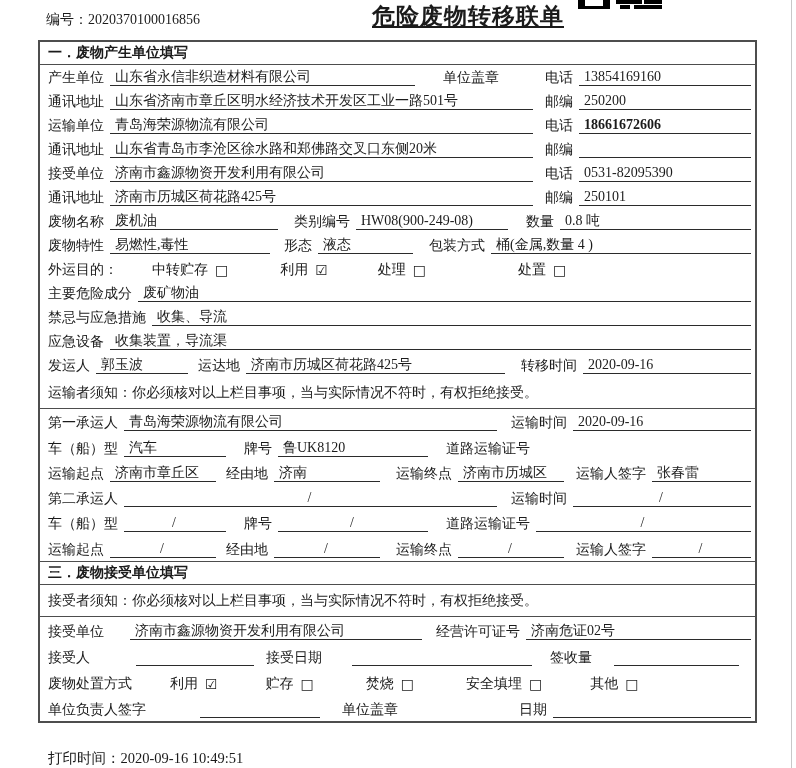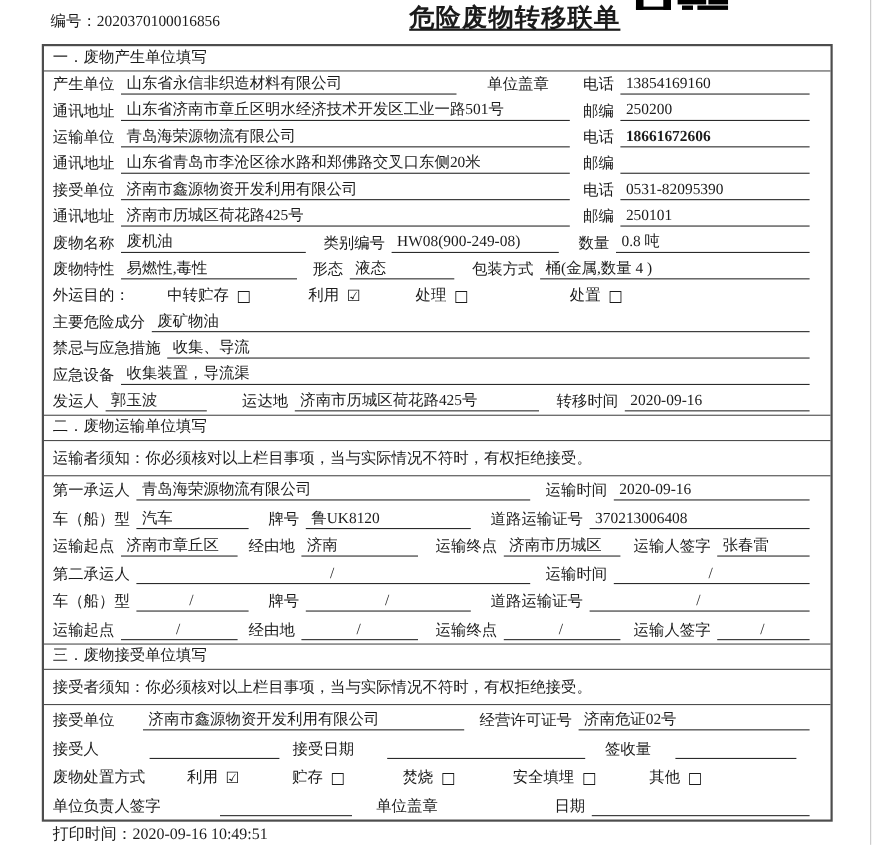--- a/index.html
+++ b/index.html
@@ -11,28 +11,28 @@
   }
   .page-edge{position:absolute;top:0;bottom:0;right:4px;width:1px;background:#c8c8c8;}
   .serial{position:absolute;left:46px;top:11px;font-size:14px;white-space:nowrap;}
   .doc-title{position:absolute;left:372px;top:1px;font-size:23px;font-weight:bold;letter-spacing:1px;white-space:nowrap;text-decoration:underline;}
   .qr{position:absolute;left:578px;top:0;}
   .form{
     position:absolute;left:38px;top:40px;width:719px;box-sizing:border-box;
     border:2px solid #4d4d4d;background:#fff;
   }
   .sec-title{
-    font-weight:normal;font-size:14px;line-height:15px;
+    font-weight:bold;font-size:14px;line-height:15px;
     padding:3px 8px 4px;border-bottom:1.5px solid #4d4d4d;
   }
   .bt{border-top:1.5px solid #4d4d4d;}
   .notice{font-size:14px;padding:7px 8px 6px;border-bottom:1.5px solid #4d4d4d;}
   .row{
     display:flex;align-items:flex-end;box-sizing:border-box;
-    height:24px;padding:0 19px 3px 8px;
+    height:24px;padding:0 4px 3px 8px;
   }
   .s2 .row{height:25.3px;}
   .s3 .row{height:26px;}
   .lbl{white-space:nowrap;flex:none;margin-right:6px;line-height:16px;}
   .u{
     border-bottom:1px solid #2b2b2b;white-space:nowrap;overflow:visible;
     padding:0 2px 0 5px;line-height:16px;flex:none;box-sizing:border-box;
   }
   .f{flex:1 1 auto;}
   .c{text-align:center;padding-left:0;}
@@ -157,45 +157,43 @@
     </div>
 
     <div class="row">
       <span class="lbl">应急设备</span>
       <span class="u f">收集装置，导流渠</span>
     </div>
 
     <div class="row">
       <span class="lbl">发运人</span>
       <span class="u" style="width:92px;">郭玉波</span>
-      <span class="lbl" style="margin-left:32px;">运达地</span>
+      <span class="lbl" style="margin-left:10px;">运达地</span>
       <span class="u f">济南市历城区荷花路425号</span>
       <span class="lbl" style="margin-left:16px;">转移时间</span>
       <span class="u" style="width:168px;">2020-09-16</span>
     </div>
   </div>
 
-  <div class="sec-title bt">二．废物运输单位填写</div>
   <div class="notice">运输者须知：你必须核对以上栏目事项，当与实际情况不符时，有权拒绝接受。</div>
   <div class="s2">
 
     <div class="row">
       <span class="lbl">第一承运人</span>
       <span class="u f">青岛海荣源物流有限公司</span>
       <span class="lbl" style="margin-left:14px;">运输时间</span>
       <span class="u" style="width:178px;">2020-09-16</span>
     </div>
 
     <div class="row">
       <span class="lbl">车（船）型</span>
       <span class="u" style="width:102px;">汽车</span>
       <span class="lbl" style="margin-left:18px;">牌号</span>
       <span class="u" style="width:150px;">鲁UK8120</span>
       <span class="lbl" style="margin-left:18px;">道路运输证号</span>
-      <span class="u f">370213006408</span>
     </div>
 
     <div class="row">
       <span class="lbl">运输起点</span>
       <span class="u" style="width:106px;">济南市章丘区</span>
       <span class="lbl" style="margin-left:10px;">经由地</span>
       <span class="u" style="width:106px;">济南</span>
       <span class="lbl" style="margin-left:16px;">运输终点</span>
       <span class="u" style="width:106px;">济南市历城区</span>
       <span class="lbl" style="margin-left:12px;">运输人签字</span>

